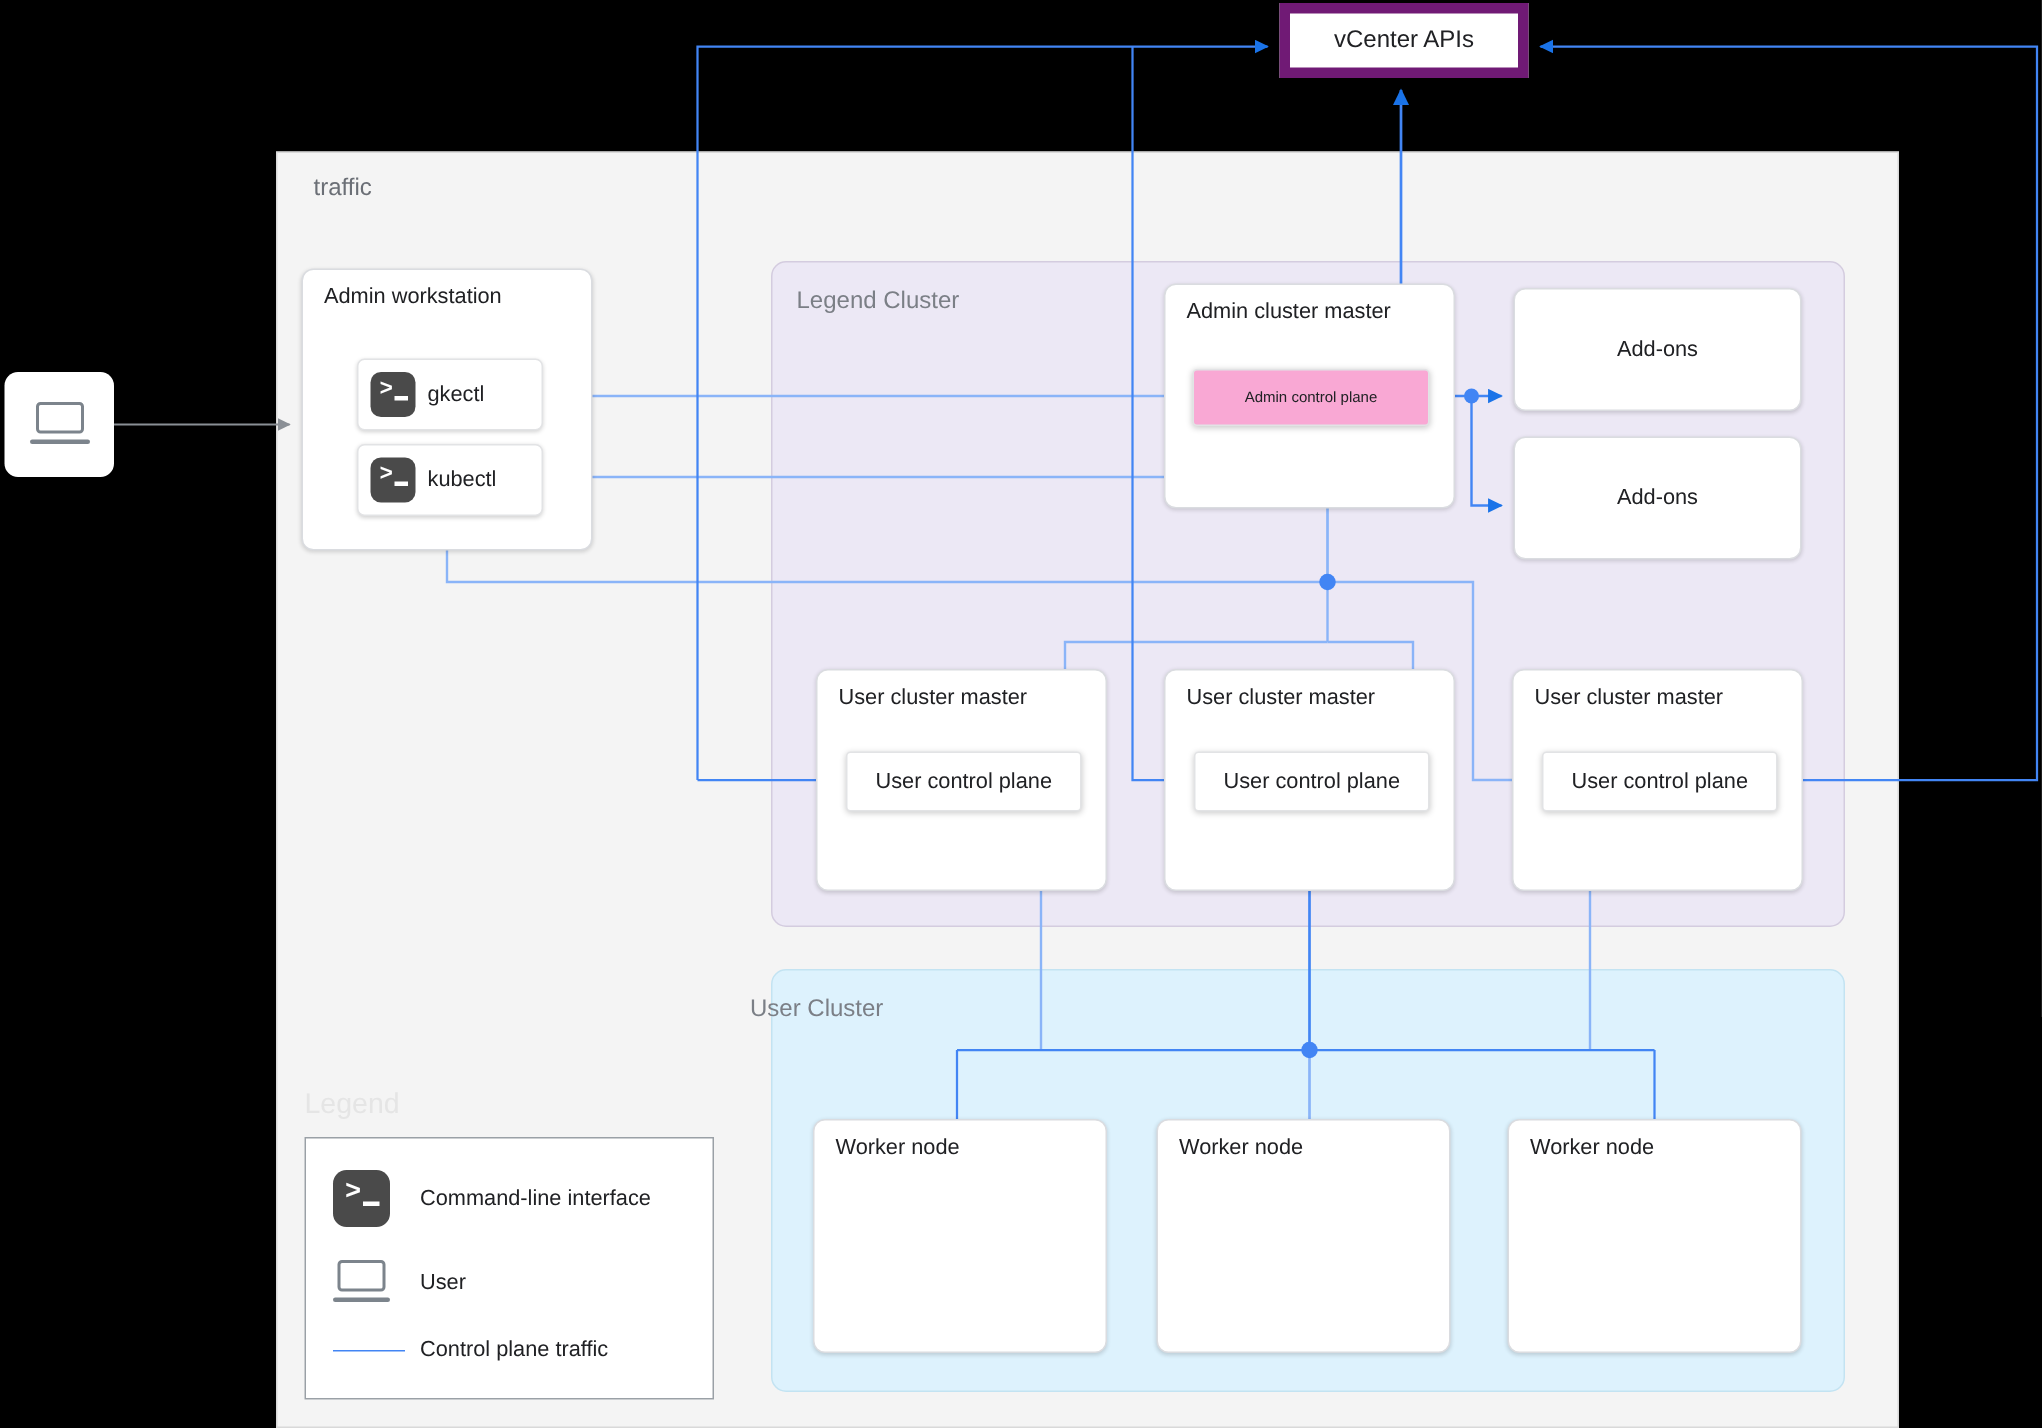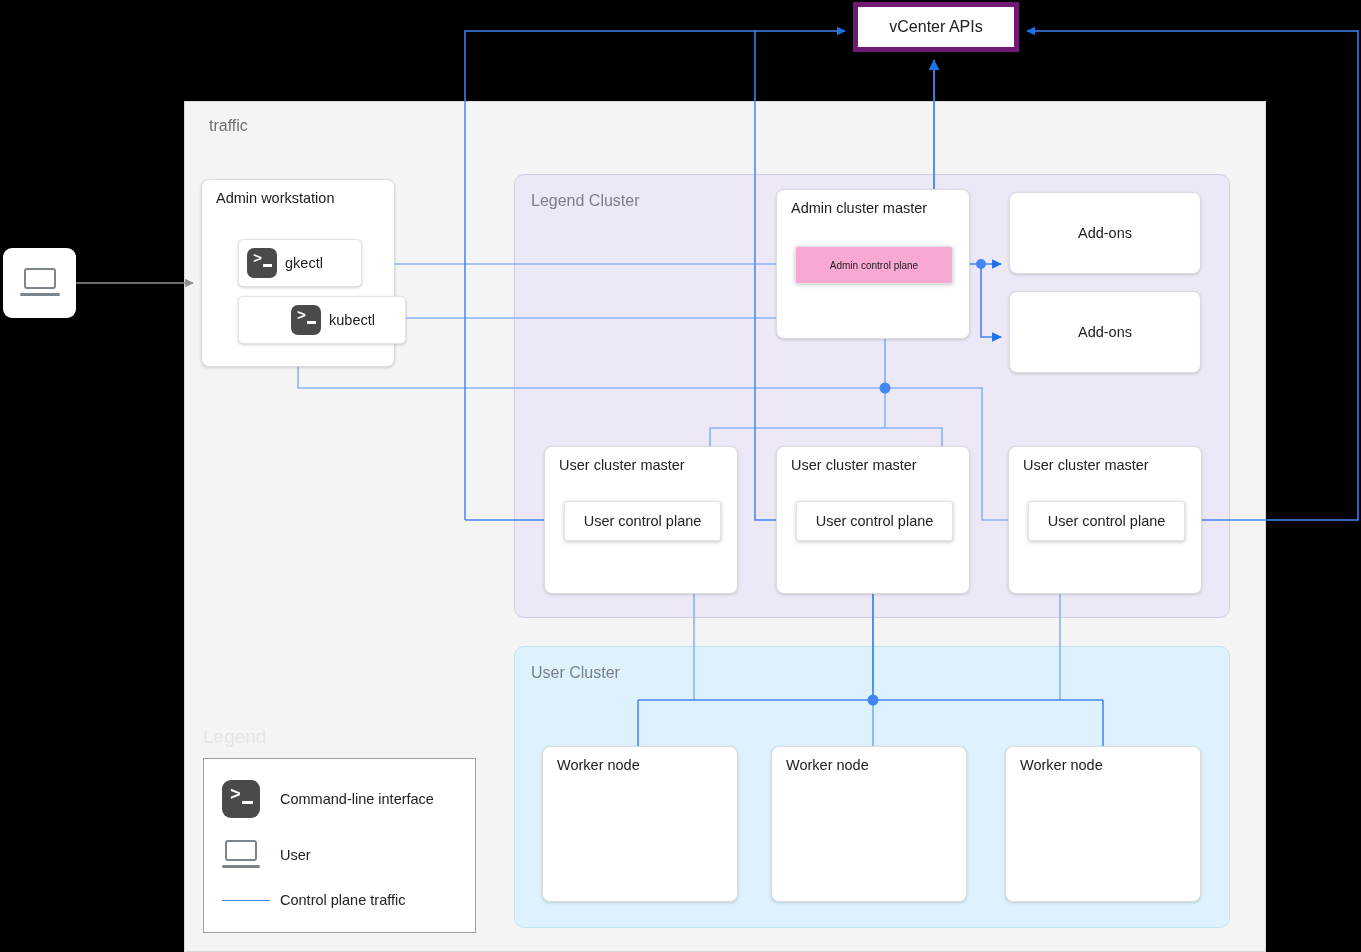--- a/index.html
+++ b/index.html
@@ -16,21 +16,21 @@
   .vsphere-label{position:absolute;left:209px;top:117px;font-size:16px;color:#6b6f76;}
 
   
   .admin-cluster{left:514px;top:174px;width:716px;height:444px;background:#ece8f5;
                  border:1px solid #d4ccdf;border-radius:10px;}
   .admin-cluster-label{position:absolute;left:531px;top:192px;font-size:16px;color:#7b7f86;}
 
   
   .user-cluster{left:514px;top:646px;width:716px;height:282px;background:#ddf2fd;
                 border:1px solid #c3e3f2;border-radius:10px;}
-  .user-cluster-label{position:absolute;left:531px;top:664px;font-size:16px;color:#7b7f86;}
+  .user-cluster-label{position:absolute;left:500px;top:664px;font-size:16px;color:#7b7f86;}
 
   
   .card{background:#fff;border:1px solid #dadce0;border-radius:8px;
         box-shadow:0 1px 3px rgba(0,0,0,0.16);}
   .card-title{position:absolute;left:14px;top:10px;font-size:14.5px;color:#202124;
               white-space:nowrap;}
 
   
   .admin-ws{left:201px;top:179px;width:194px;height:188px;}
   .cli-chip{position:absolute;width:122px;height:46px;background:#fff;border:1px solid #e2e3e5;
@@ -61,21 +61,21 @@
        border-radius:3px;box-shadow:0 1px 4px rgba(0,0,0,0.22);
        display:flex;align-items:center;justify-content:center;font-size:14.5px;color:#202124;
        position:absolute;}
   .ucp1{left:564px;} .ucp2{left:796px;} .ucp3{left:1028px;}
 
   
   .wn{top:746px;width:196px;height:156px;padding-left:31px;}
   .wn1{left:542px;} .wn2{left:771px;} .wn3{left:1005px;}
 
   
-  .vcenter{left:853px;top:2px;width:166px;height:50px;background:#fff;border:5px solid #701a75;
+  .vcenter{left:853px;top:2px;width:166px;height:50px;background:#fff;border:7px solid #701a75;
            display:flex;align-items:center;justify-content:center;font-size:16px;color:#202124;}
 
   
   .userbox{left:3px;top:248px;width:73px;height:70px;background:#fff;border-radius:9px;
            display:flex;align-items:center;justify-content:center;}
   .laptop{width:40px;height:30px;position:relative;}
   .laptop .scr{position:absolute;left:4px;top:0;width:32px;height:21px;border:2.6px solid #7c848c;
                border-radius:3px;box-sizing:border-box;}
   .laptop .base{position:absolute;left:0;top:25px;width:40px;height:3px;background:#7c848c;border-radius:2px;}
 
@@ -177,21 +177,21 @@
     </span>
   </div>
 
   <div class="box card admin-ws">
     <span class="card-title">Admin workstation</span>
   </div>
   <div class="cli-chip" style="left:238px;top:239px;">
     <span class="term-ico"></span>
     <span class="lbl">gkectl</span>
   </div>
-  <div class="cli-chip" style="left:238px;top:296px;padding-left:44px;">
+  <div class="cli-chip" style="left:238px;top:296px;">
     <span class="term-ico"></span>
     <span class="lbl">kubectl</span>
   </div>
 
   <div class="box card acm">
     <span class="card-title">Admin cluster master</span>
   </div>
   <div class="box acp">Admin control plane</div>
 
   <div class="box card addon addon1">

